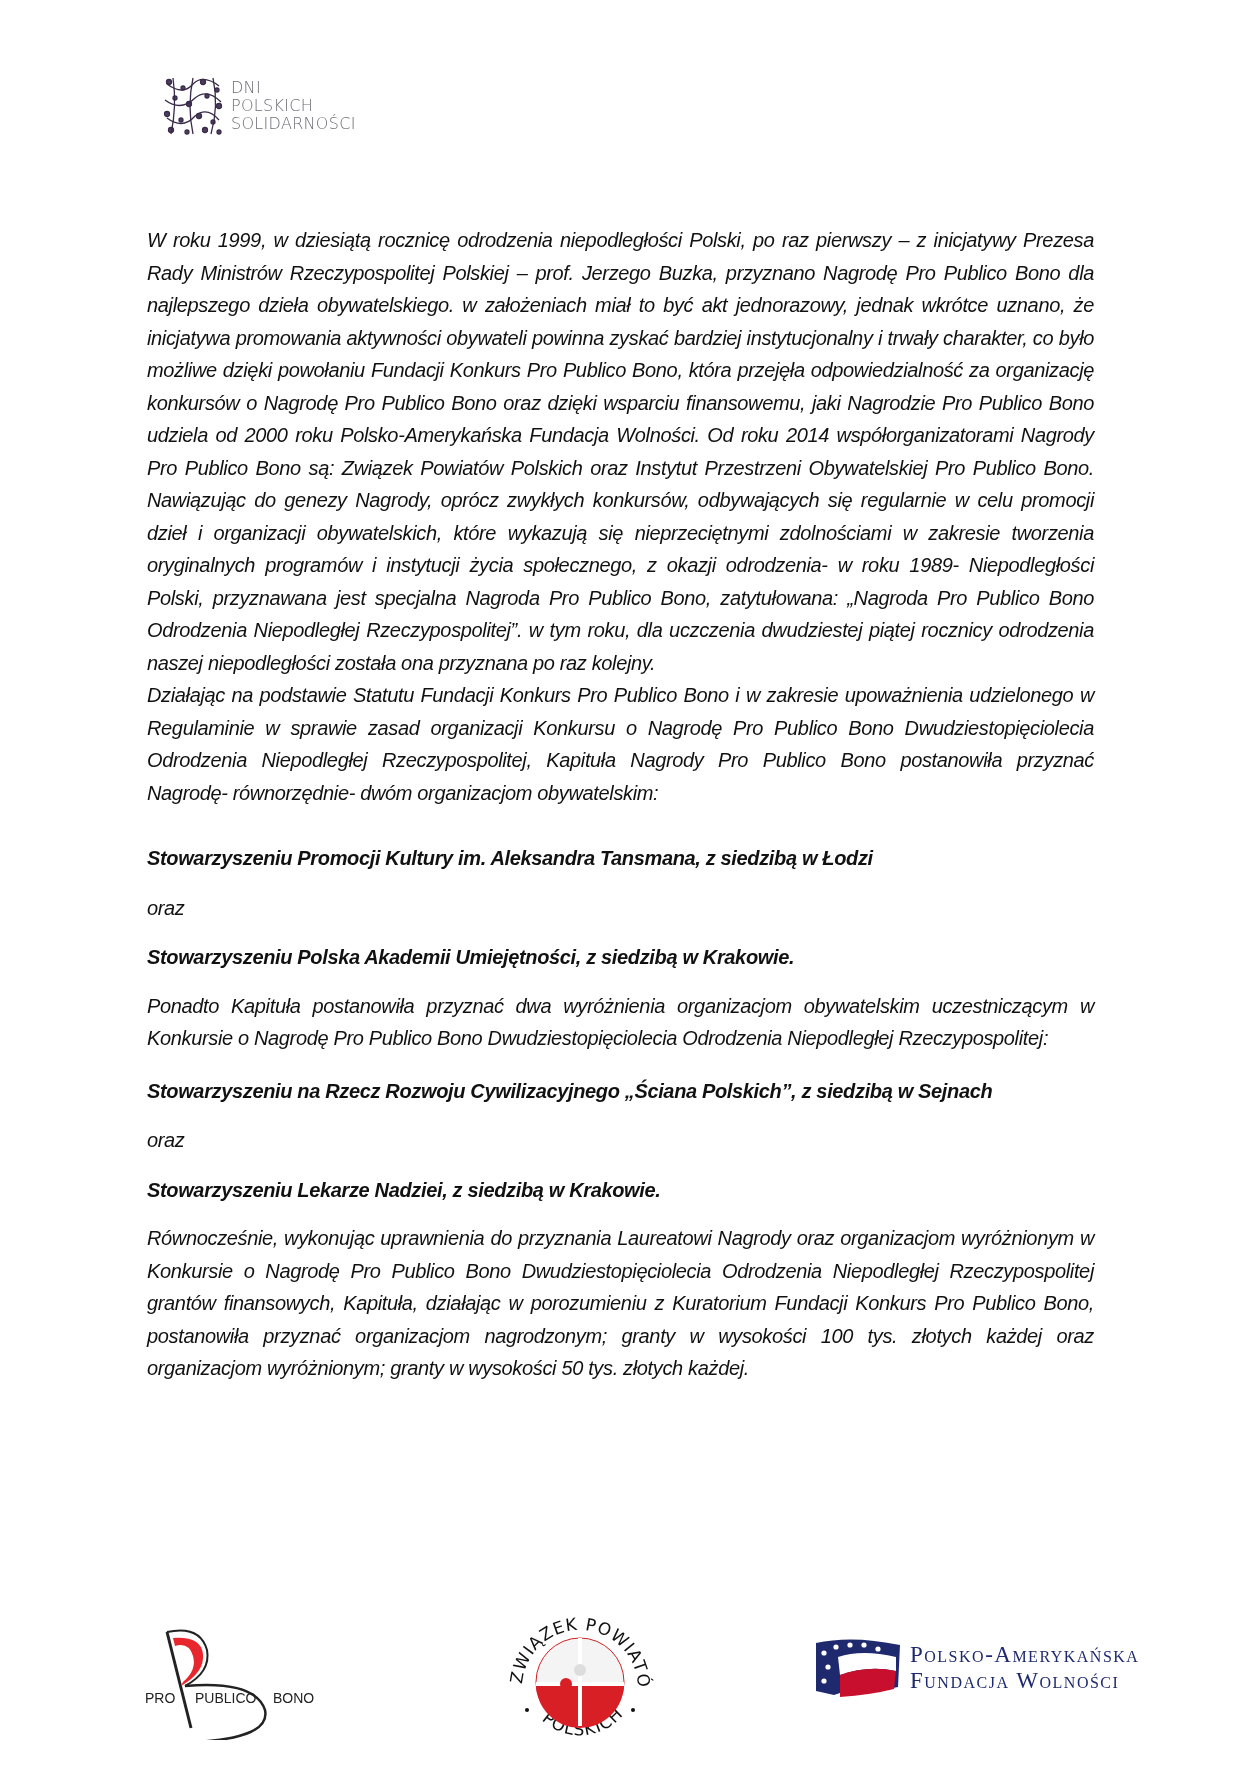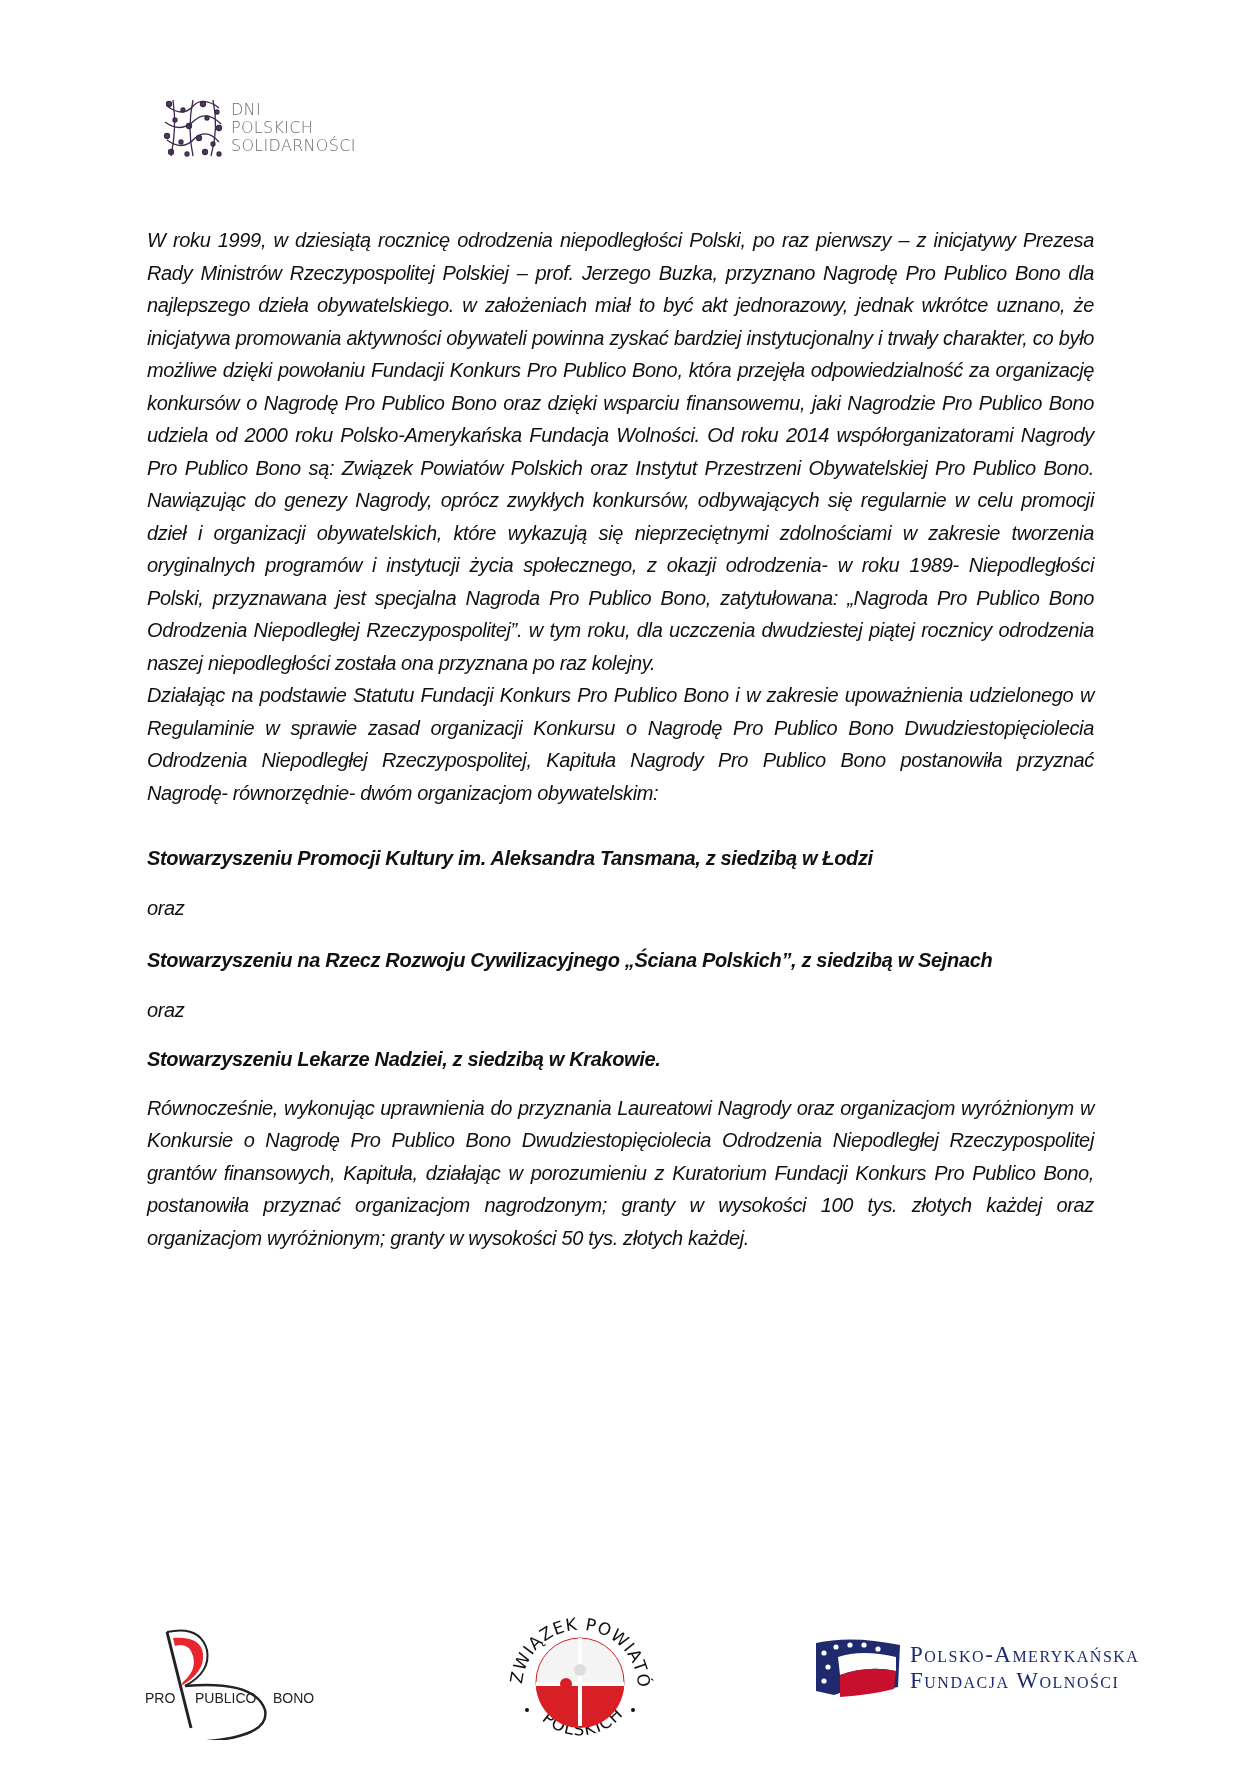--- a/index.html
+++ b/index.html
@@ -1,18 +1,18 @@
 <!DOCTYPE html>
 <html><head>
 <meta charset="utf-8">
 <style>
   html, body { margin: 0; padding: 0; background: #ffffff; }
   body { width: 1241px; height: 1766px; position: relative; overflow: hidden;
          font-family: "Liberation Sans", "DejaVu Sans", sans-serif; color: #111; }
-  .header-logo { position: absolute; left: 163px; top: 98px; display: flex; align-items: center; gap: 8px; }
+  .header-logo { position: absolute; left: 163px; top: 76px; display: flex; align-items: center; gap: 8px; }
   .header-logo .pattern { width: 60px; height: 60px; }
   .header-logo .txt { font-family: "DejaVu Sans", sans-serif; font-weight: 300; color: #6b6b73;
                       font-size: 16px; line-height: 18px; letter-spacing: 0.3px; }
   .content { position: absolute; left: 147px; top: 224px; width: 947px; }
   .content p { margin: 0; font-style: italic; font-size: 20px; line-height: 32.5px;
                text-align: justify; font-family: "Liberation Sans", sans-serif;
                letter-spacing: -0.35px; word-spacing: 0px; }
   .content p.gap { }
   .content p.bold { font-weight: bold; font-style: italic; text-align: left; }
   .content p.gap-lg { margin-top: 20px; }
@@ -58,20 +58,22 @@
     <div>POLSKICH</div>
     <div>SOLIDARNOŚCI</div>
   </div>
 </div>
 
 <div class="content">
   <p>W roku 1999, w dziesiątą rocznicę odrodzenia niepodległości Polski, po raz pierwszy – z inicjatywy Prezesa Rady Ministrów Rzeczypospolitej Polskiej – prof. Jerzego Buzka, przyznano Nagrodę Pro Publico Bono dla najlepszego dzieła obywatelskiego. w założeniach miał to być akt jednorazowy, jednak wkrótce uznano, że inicjatywa promowania aktywności obywateli powinna zyskać bardziej instytucjonalny i trwały charakter, co było możliwe dzięki powołaniu Fundacji Konkurs Pro Publico Bono, która przejęła odpowiedzialność za organizację konkursów o Nagrodę Pro Publico Bono oraz dzięki wsparciu finansowemu, jaki Nagrodzie Pro Publico Bono udziela od 2000 roku Polsko-Amerykańska Fundacja Wolności. Od roku 2014 współorganizatorami Nagrody Pro Publico Bono są: Związek Powiatów Polskich oraz Instytut Przestrzeni Obywatelskiej Pro Publico Bono. Nawiązując do genezy Nagrody, oprócz zwykłych konkursów, odbywających się regularnie w celu promocji dzieł i organizacji obywatelskich, które wykazują się nieprzeciętnymi zdolnościami w zakresie tworzenia oryginalnych programów i instytucji życia społecznego, z okazji odrodzenia- w roku 1989- Niepodległości Polski, przyznawana jest specjalna Nagroda Pro Publico Bono, zatytułowana: „Nagroda Pro Publico Bono Odrodzenia Niepodległej Rzeczypospolitej”. w tym roku, dla uczczenia dwudziestej piątej rocznicy odrodzenia naszej niepodległości została ona przyznana po raz kolejny.</p>
   <p class="gap">Działając na podstawie Statutu Fundacji Konkurs Pro Publico Bono i w zakresie  upoważnienia udzielonego w Regulaminie w sprawie zasad organizacji Konkursu o Nagrodę Pro Publico Bono Dwudziestopięciolecia Odrodzenia Niepodległej Rzeczypospolitej, Kapituła Nagrody Pro Publico Bono postanowiła przyznać Nagrodę- równorzędnie- dwóm organizacjom obywatelskim:</p>
   <p class="gap-lg bold" style="margin-top:33px">Stowarzyszeniu Promocji Kultury im. Aleksandra Tansmana, z siedzibą w Łodzi</p>
   <p class="gap-lg" style="margin-top:17px">oraz</p>
+  <p class="gap-lg bold" style="margin-top:17px">Stowarzyszeniu Polska Akademii Umiejętności, z siedzibą w Krakowie.</p>
+  <p class="gap" style="margin-top:16px">Ponadto Kapituła postanowiła przyznać dwa wyróżnienia organizacjom obywatelskim uczestniczącym w Konkursie o Nagrodę Pro Publico Bono Dwudziestopięciolecia Odrodzenia Niepodległej Rzeczypospolitej:</p>
   <p class="gap-lg bold" style="margin-top:20px">Stowarzyszeniu na Rzecz Rozwoju Cywilizacyjnego „Ściana Polskich”, z siedzibą w Sejnach</p>
   <p class="gap-lg" style="margin-top:17px">oraz</p>
   <p class="gap-lg bold" style="margin-top:17px">Stowarzyszeniu Lekarze Nadziei, z siedzibą w Krakowie.</p>
   <p class="gap" style="margin-top:16px">Równocześnie, wykonując uprawnienia do przyznania Laureatowi Nagrody oraz organizacjom wyróżnionym w Konkursie o Nagrodę Pro Publico Bono Dwudziestopięciolecia Odrodzenia Niepodległej Rzeczypospolitej grantów finansowych, Kapituła, działając w porozumieniu z Kuratorium Fundacji Konkurs Pro Publico Bono, postanowiła przyznać organizacjom nagrodzonym; granty w wysokości 100 tys. złotych każdej oraz organizacjom wyróżnionym; granty w wysokości 50 tys. złotych każdej.</p>
 </div>
 
 <div class="footer">
 
   <svg class="ppb" viewBox="0 0 190 130">
     <path d="M22 22 L46 118" stroke="#222" stroke-width="3" fill="none"></path>

